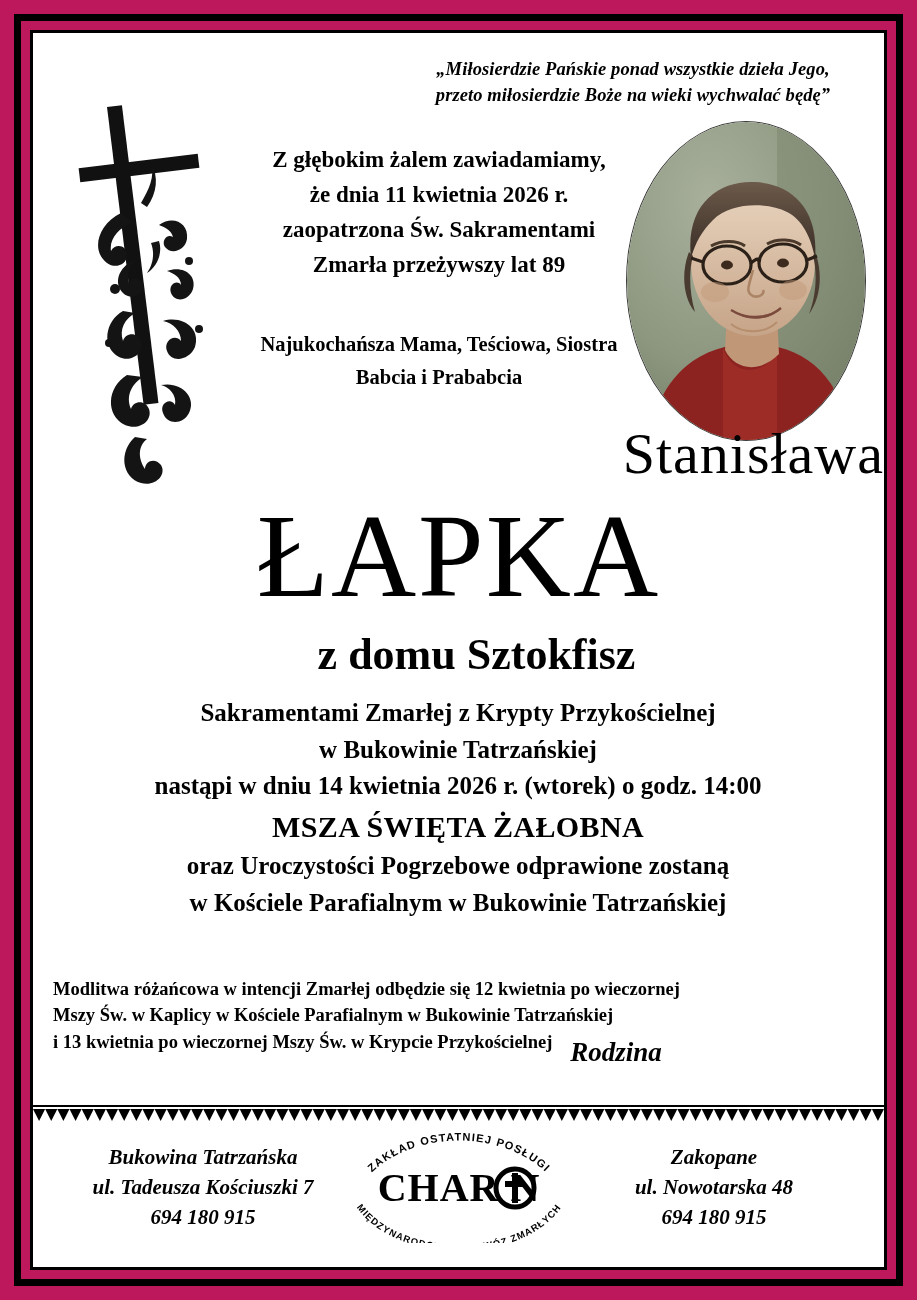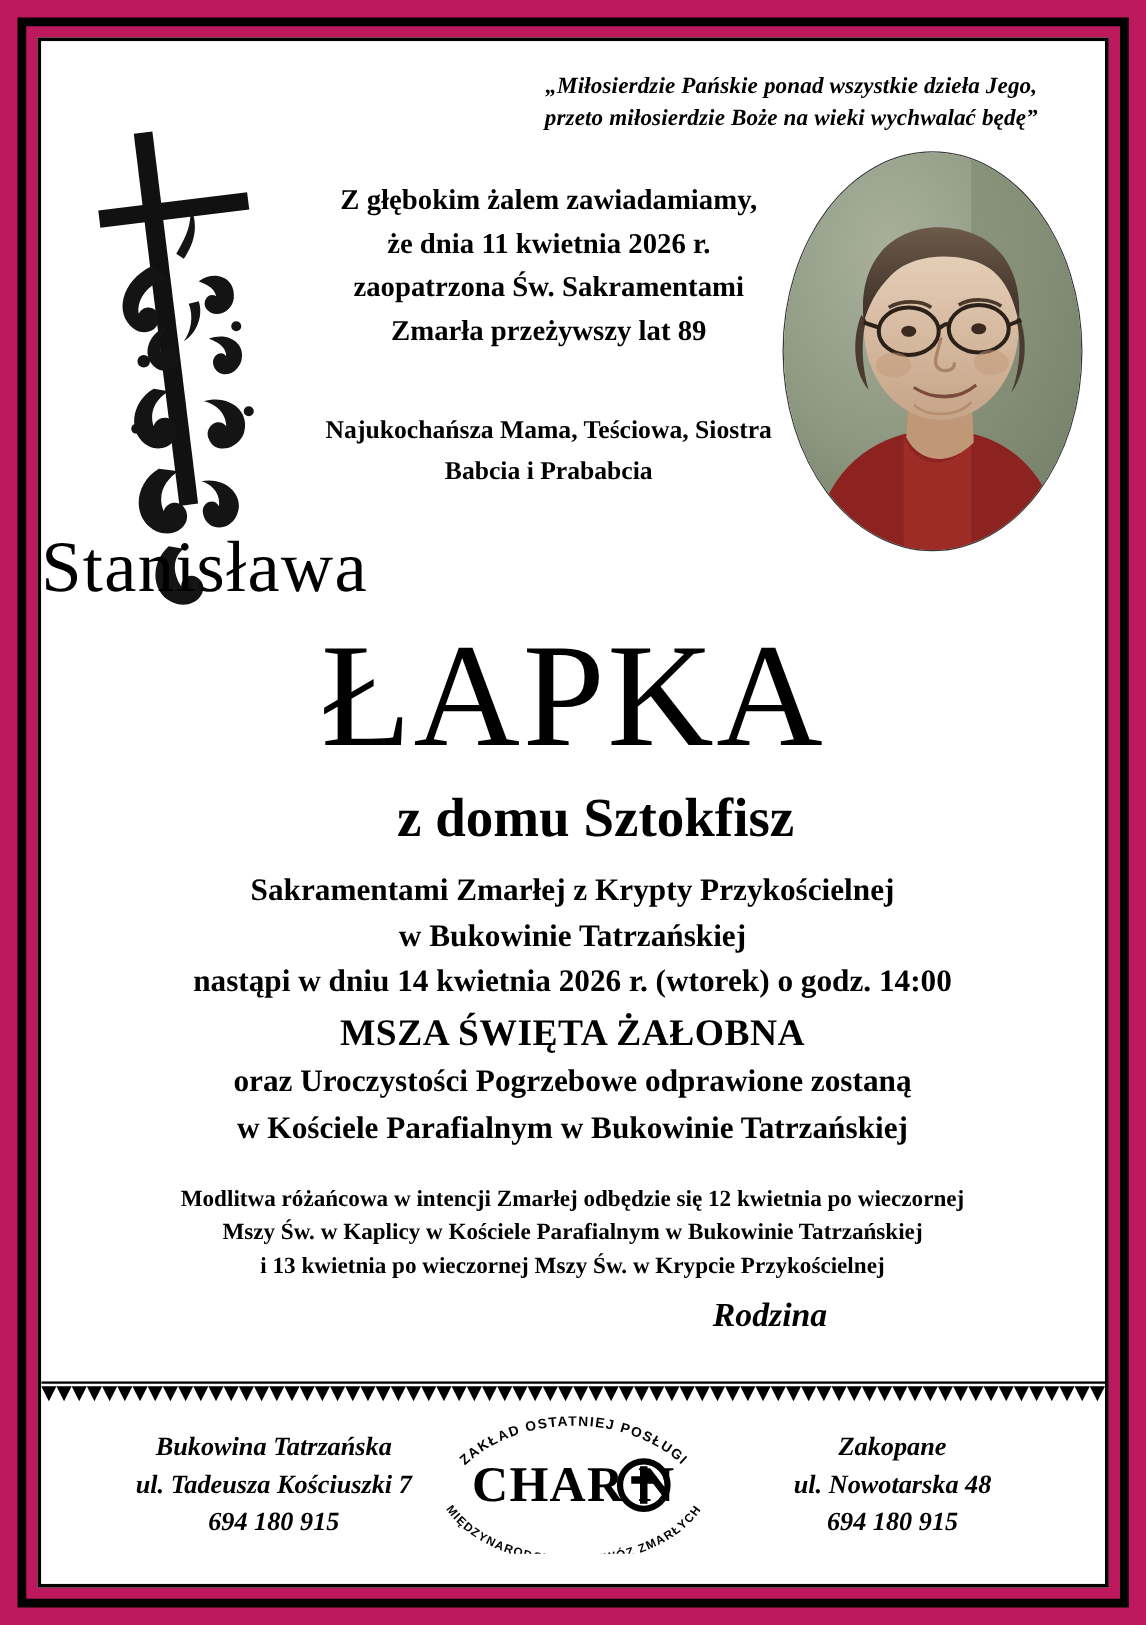--- a/index.html
+++ b/index.html
@@ -108,21 +108,21 @@
     font-size: 20.5px;
     line-height: 1.62;
     font-weight: bold;
   }
 
   .firstname {
     position: absolute;
     left: 0;
     top: 392px;
     width: 100%;
-    text-align: left;
+    text-align: right;
     font-size: 58px;
     line-height: 1;
     letter-spacing: 1px;
   }
   .surname {
     position: absolute;
     left: 0;
     top: 465px;
     width: 100%;
     text-align: center;
@@ -155,23 +155,22 @@
   }
   .ceremony .mass {
     font-size: 30px;
     letter-spacing: .4px;
   }
 
   
   .rosary {
     position: absolute;
     left: 20px;
-    top: 914px;
+    top: 943px;
     width: 810px;
-    text-align: center;
     font-size: 18.5px;
     font-weight: bold;
     line-height: 1.42;
   }
 
   
   .signoff {
     position: absolute;
     right: 58px;
     top: 1000px;
@@ -201,21 +200,21 @@
     height: 110px;
   }
   .footer-col {
     position: absolute;
     text-align: center;
     font-style: italic;
     font-weight: bold;
     font-size: 21px;
     line-height: 1.42;
   }
-  .footer-left  { left: 36px;  width: 300px; top: 10px; }
+  .footer-left  { left: 20px;  width: 300px; top: 10px; }
   .footer-right { right: 20px; width: 300px; top: 10px; }
   .logo {
     position: absolute;
     left: 50%;
     transform: translateX(-50%);
     top: 0px;
     width: 260px;
     height: 110px;
   }
 </style>

